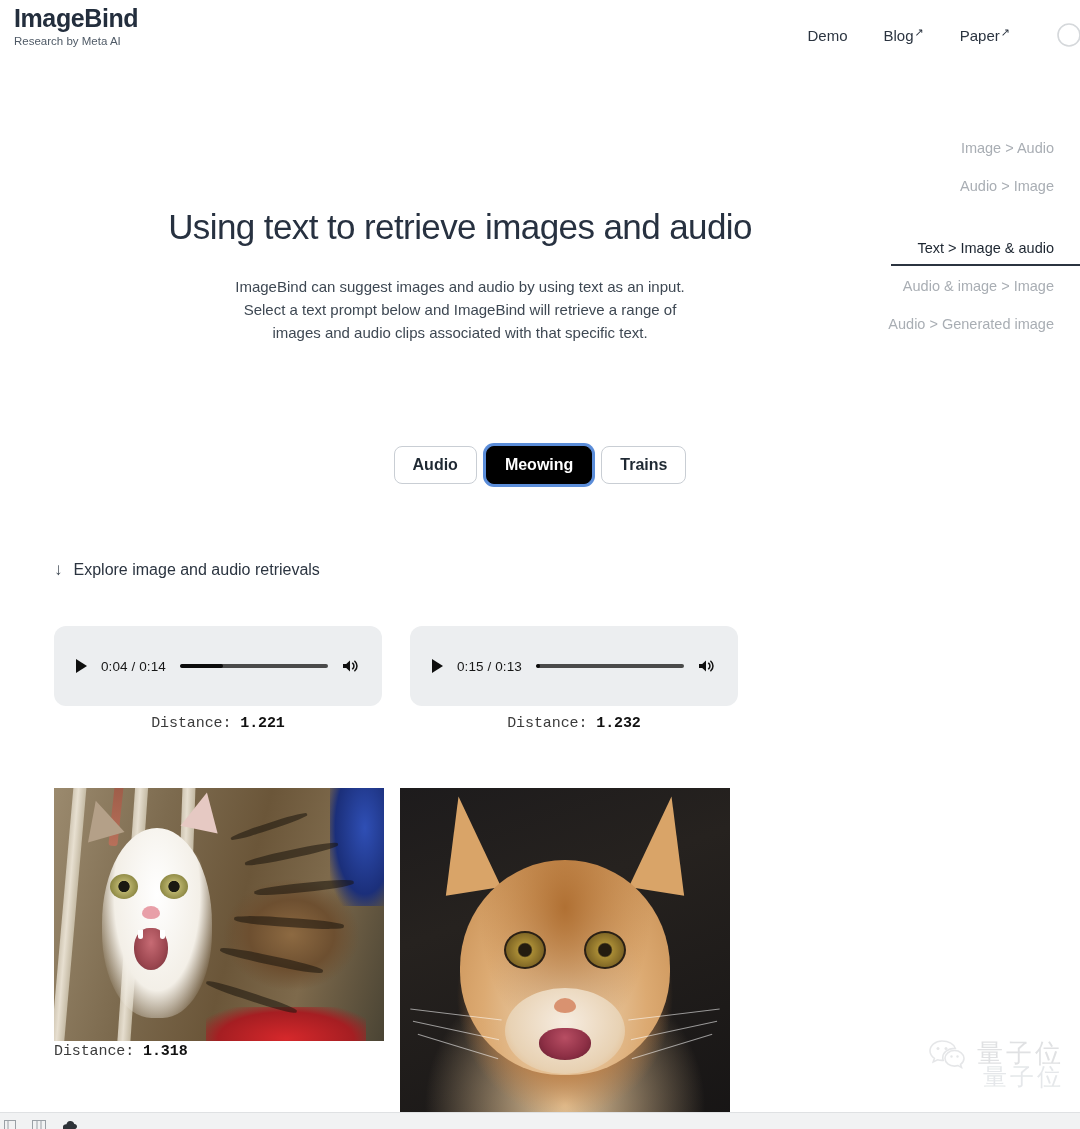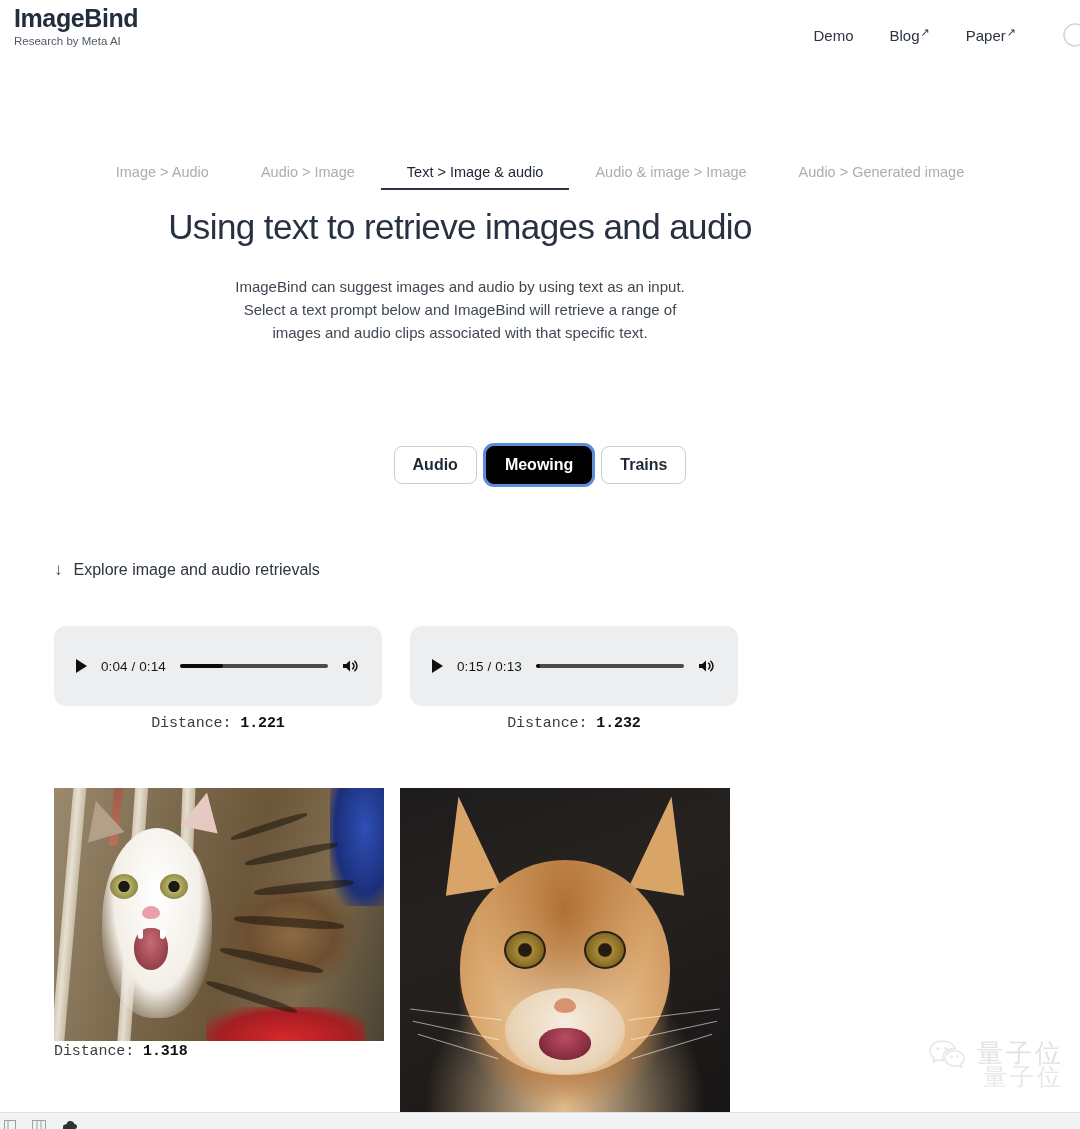--- a/index.html
+++ b/index.html
@@ -37,21 +37,21 @@
     font-size: 11.5px;
     color: #4f5a66;
     display: block;
     margin-top: 5px;
   }
   .main-nav {
     display: flex;
     align-items: center;
     gap: 36px;
     margin-top: 16px;
-    padding-right: 6px;
+    padding-right: 12px;
     justify-content: center;
   }
   .nav-link {
     font-size: 15px;
     color: #2b3440;
     text-decoration: none;
     white-space: nowrap;
     display: inline-flex;
     align-items: flex-start;
   }
@@ -72,21 +72,22 @@
 
   
   .tabs {
     position: absolute;
     top: 140px;
     left: 0;
     width: 1080px;
     display: flex;
     justify-content: center;
     align-items: flex-end;
-    gap: 0;
+    gap: 12px;
+    flex-direction: column;
   }
   .tab {
     font-size: 14.5px;
     color: #a9aeb4;
     padding: 0 26px 8px 26px;
     white-space: nowrap;
     cursor: pointer;
     border-bottom: 2px solid transparent;
   }
   .tab.active {

